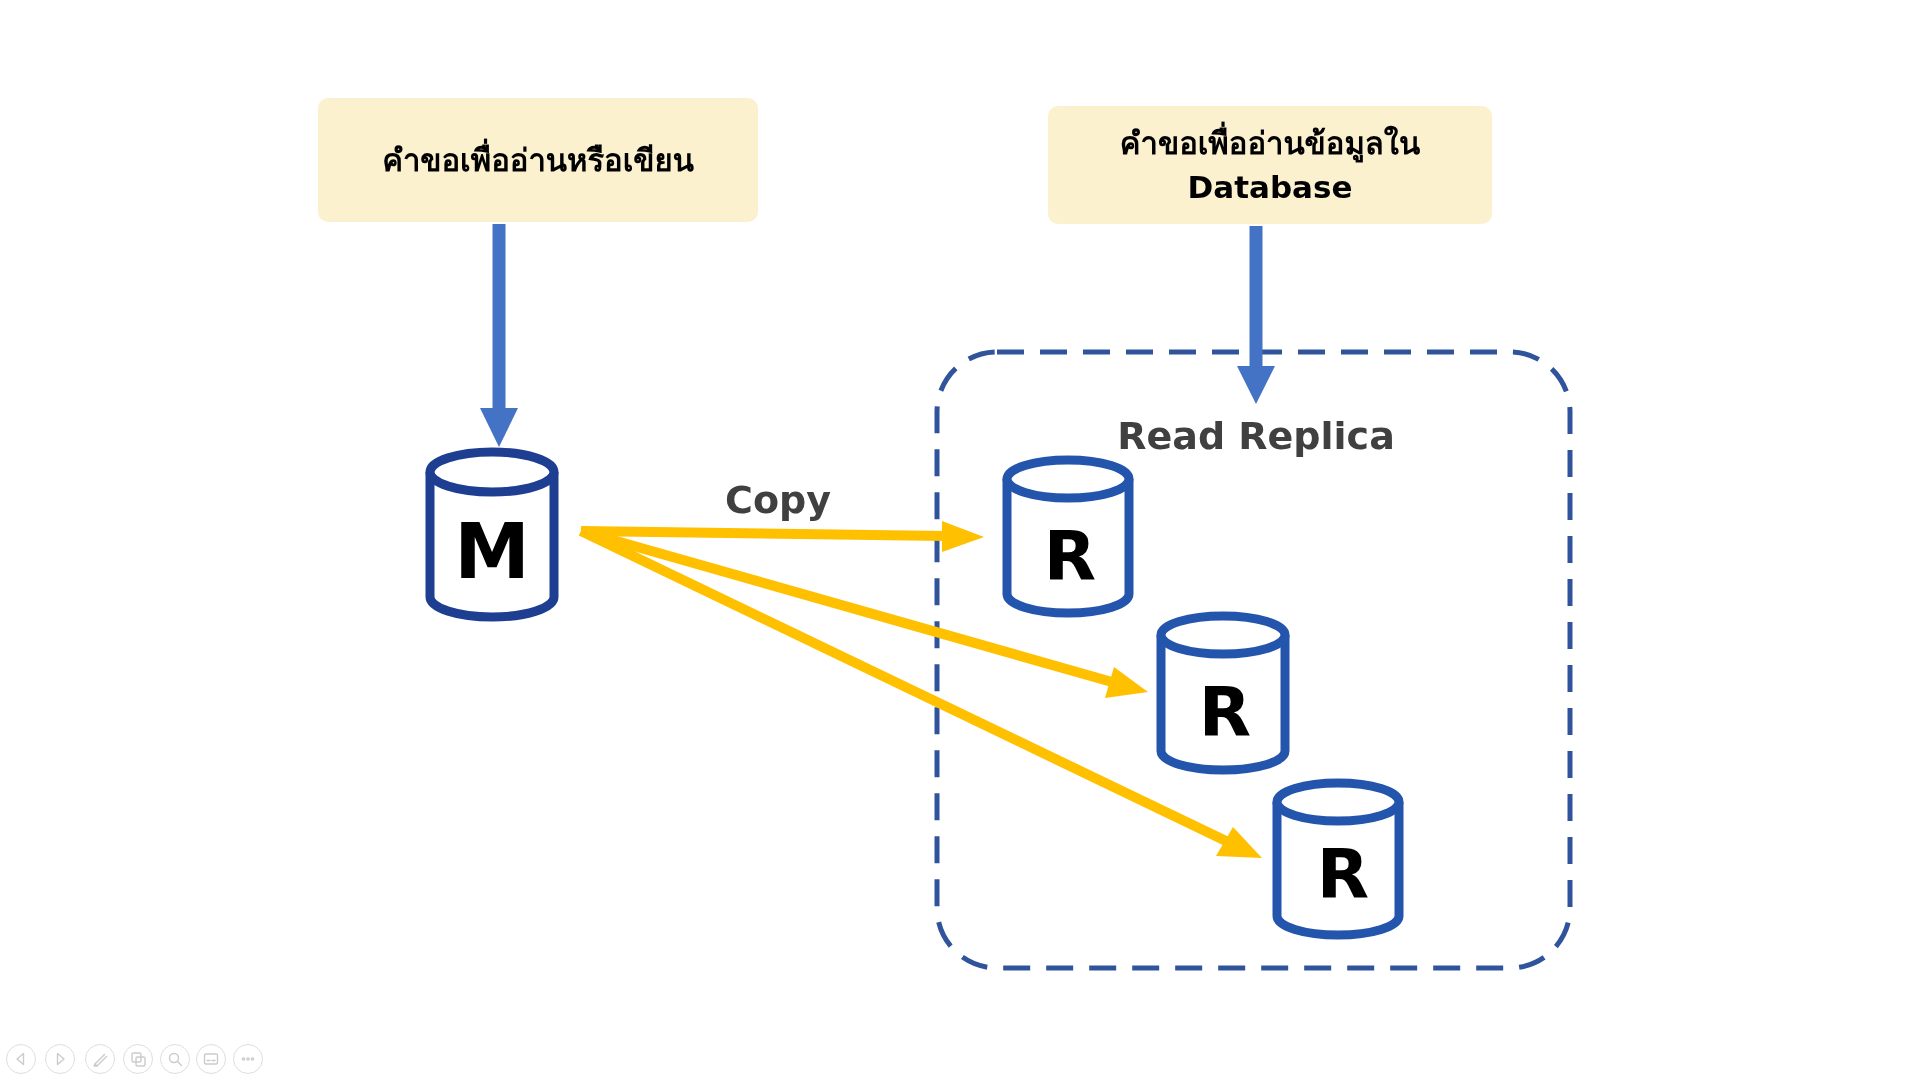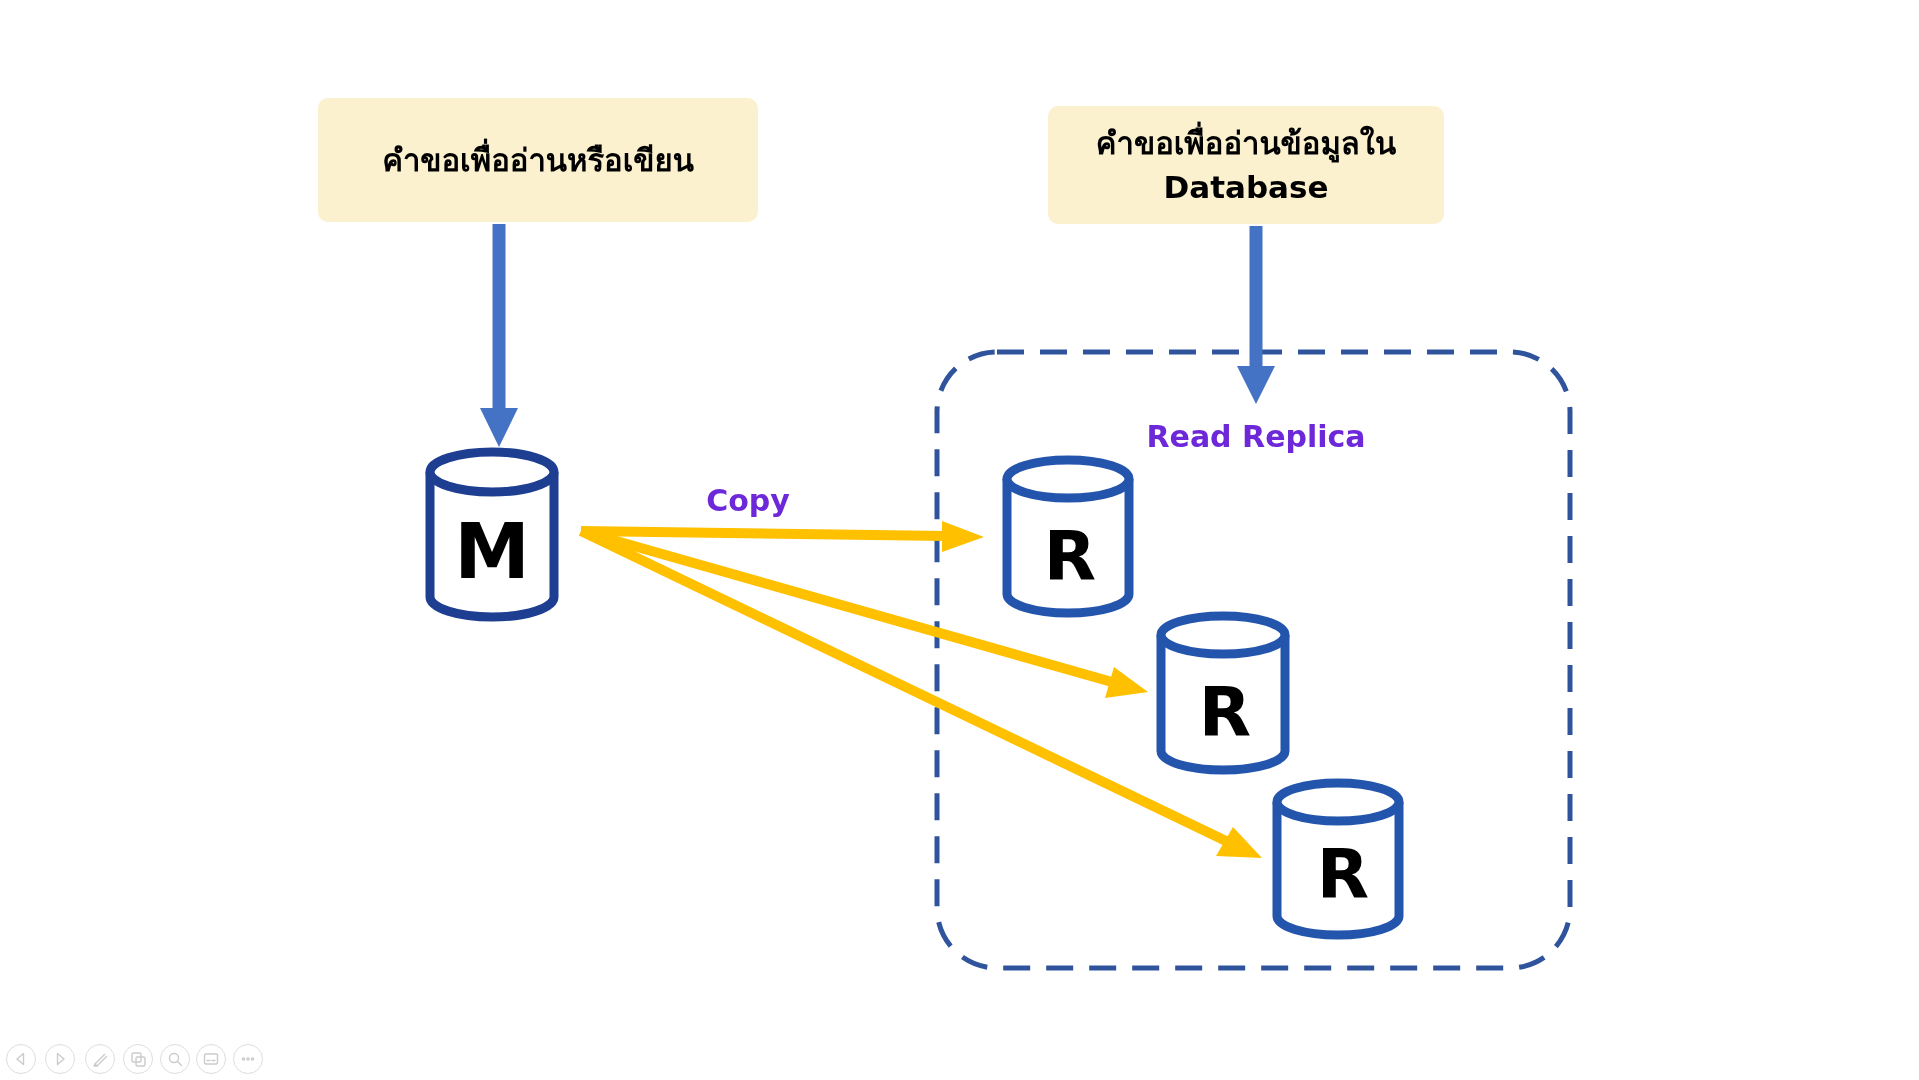--- a/index.html
+++ b/index.html
@@ -8,27 +8,27 @@
 
   .callout{
     position:absolute;
     background:#FBF1CF;
     border-radius:10px;
     display:flex;flex-direction:column;align-items:center;justify-content:center;
     text-align:center;color:#000;
     font-size:31px;font-weight:600;line-height:44px;
   }
   #left-callout{left:318px;top:98px;width:440px;height:124px;}
-  #right-callout{left:1048px;top:106px;width:396px;height:118px;}
+  #right-callout{left:1048px;top:106px;width:444px;height:118px;}
 
   .floating-label{
     position:absolute;transform:translate(-50%,-50%);
-    color:#6d28d9;font-weight:700;font-size:30px;white-space:nowrap;
+    color:#404040;font-weight:700;font-size:38px;white-space:nowrap;
   }
-  #copy-label{left:748px;top:500px;}
+  #copy-label{left:778px;top:500px;}
   #read-replica-label{left:1256px;top:436px;}
 
   .cyl-letter{
     position:absolute;transform:translate(-50%,-50%);
     color:#000;font-weight:700;
   }
   #master-letter{left:492px;top:551px;font-size:76px;}
   #replica-letter-1{left:1070px;top:556px;font-size:68px;}
   #replica-letter-2{left:1225px;top:712px;font-size:68px;}
   #replica-letter-3{left:1343px;top:874px;font-size:68px;}

